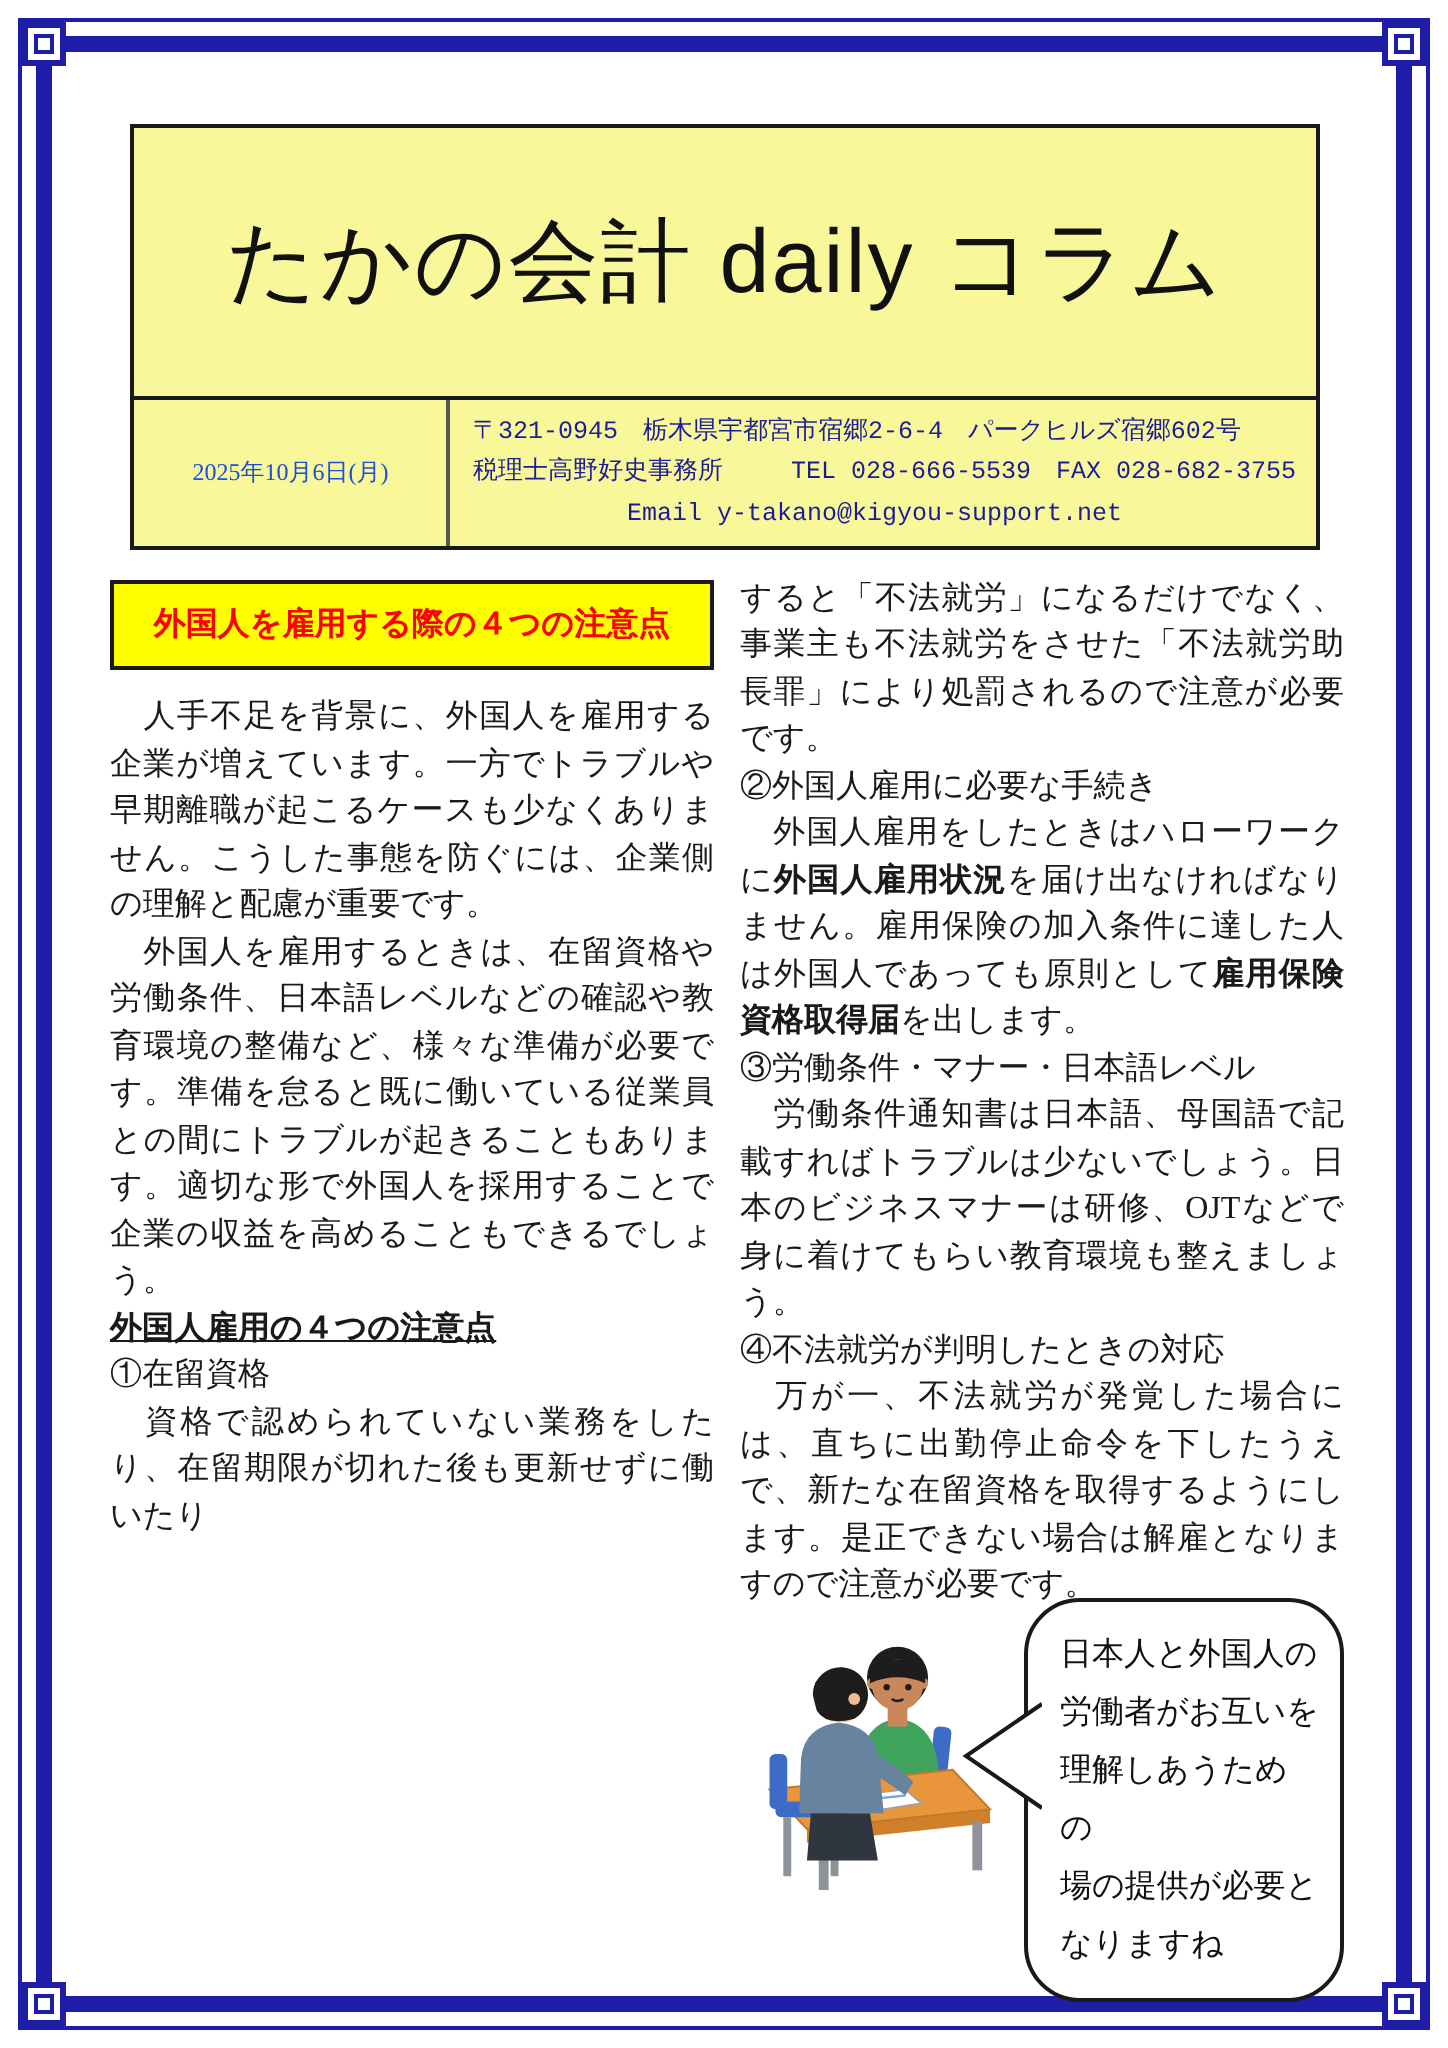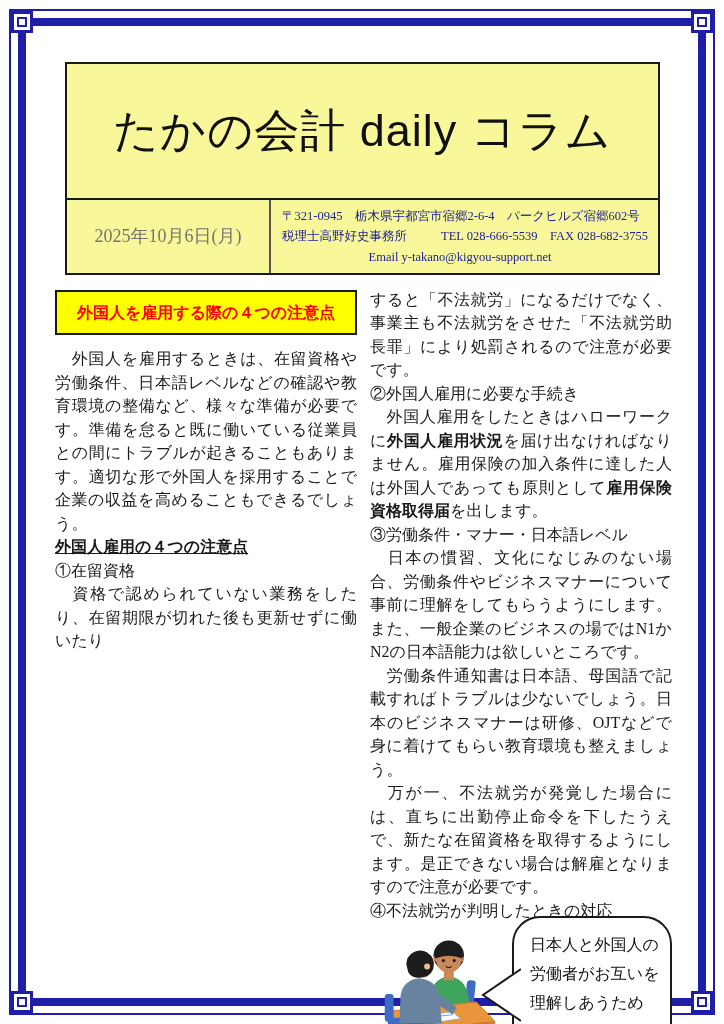--- a/index.html
+++ b/index.html
@@ -27,23 +27,23 @@
   .corner::after{content:"";position:absolute;inset:3px;border:2px solid var(--border-blue);}
 
   .content{position:absolute;left:55px;top:62px;width:618px;}
 
   
   .masthead{margin-left:10px;width:595px;border:2px solid #1a1a1a;background:var(--masthead-yellow);}
   .masthead-title{height:134px;display:flex;align-items:center;justify-content:center;
       font-family:"Liberation Sans","DejaVu Sans",sans-serif;font-size:45px;letter-spacing:1px;color:#111;}
   .masthead-info{display:flex;border-top:2px solid #1a1a1a;min-height:66px;}
   .date-cell{width:220px;border-right:2px solid #555;display:flex;align-items:center;justify-content:center;
-      font-size:18px;color:#737373;}
+      font-size:12px;color:#1d4ed8;}
   .contact-cell{flex:1;padding:6px 10px 6px 11px;
-      font-family:Liberation Serif, serif;font-size:12.5px;line-height:1.62;
+      font-family:Liberation Mono, monospace;font-size:12.5px;line-height:1.62;
       color:var(--contact-navy);white-space:nowrap;}
   .office-row{display:flex;}
   .office-row .telfax{margin-left:34px;}
   .email-line{text-align:center;padding-right:10px;}
 
   
   .columns{display:flex;gap:13px;margin-top:13px;}
   .col{width:302px;font-size:16px;line-height:23.5px;text-align:justify;}
   .col p{margin:0;}
   .headline-box{border:2px solid #1a1a1a;background:var(--headline-yellow);color:var(--headline-red);
@@ -87,35 +87,35 @@
           </div>
           <div class="email-line">Email y-takano@kigyou-support.net</div>
         </div>
       </div>
     </header>
 
     <main class="columns">
 
       <section class="col">
         <div class="headline-box">外国人を雇用する際の４つの注意点</div>
+        <p>　人手不足を背景に、外国人を雇用する企業が増えています。一方でトラブルや早期離職が起こるケースも少なくありません。こうした事態を防ぐには、企業側の理解と配慮が重要です。</p>
         <p>　外国人を雇用するときは、在留資格や労働条件、日本語レベルなどの確認や教育環境の整備など、様々な準備が必要です。準備を怠ると既に働いている従業員との間にトラブルが起きることもあります。適切な形で外国人を採用することで企業の収益を高めることもできるでしょう。</p>
         <p class="section-heading">外国人雇用の４つの注意点</p>
         <p>①在留資格</p>
         <p>　資格で認められていない業務をしたり、在留期限が切れた後も更新せずに働いたり</p>
       </section>
 
       <section class="col">
         <p>すると「不法就労」になるだけでなく、事業主も不法就労をさせた「不法就労助長罪」により処罰されるので注意が必要です。</p>
         <p>②外国人雇用に必要な手続き</p>
         <p><span>　外国人雇用をしたときはハローワークに</span><span class="bold">外国人雇用状況</span><span>を届け出なければなりません。雇用保険の加入条件に達した人は外国人であっても原則として</span><span class="bold">雇用保険資格取得届</span><span>を出します。</span></p>
         <p>③労働条件・マナー・日本語レベル</p>
-        <p>　日本の慣習、文化になじみのない場合、労働条件やビジネスマナーについて事前に理解をしてもらうようにします。また、一般企業のビジネスの場ではN1かN2の日本語能力は欲しいところです。</p>
         <p>　労働条件通知書は日本語、母国語で記載すればトラブルは少ないでしょう。日本のビジネスマナーは研修、OJTなどで身に着けてもらい教育環境も整えましょう。</p>
+        <p>④不法就労が判明したときの対応</p>
         <p>　万が一、不法就労が発覚した場合には、直ちに出勤停止命令を下したうえで、新たな在留資格を取得するようにします。是正できない場合は解雇となりますので注意が必要です。</p>
-        <p>④不法就労が判明したときの対応</p>
 
         <div class="footer-row">
           <svg class="illustration" viewBox="0 0 130 140" xmlns="http://www.w3.org/2000/svg">
 
             <rect x="97" y="52" width="9" height="32" rx="3" fill="#3d6bc6" transform="rotate(6 101 68)"></rect>
 
             <path d="M60,80 Q60,50 80,48 Q101,50 101,80 Z" fill="#3fa45b"></path>
             <rect x="75" y="42" width="10" height="10" fill="#c9875a"></rect>
             <circle cx="80" cy="27" r="15.5" fill="#1d1d1d"></circle>
             <circle cx="80" cy="31" r="13" fill="#c9875a"></circle>

